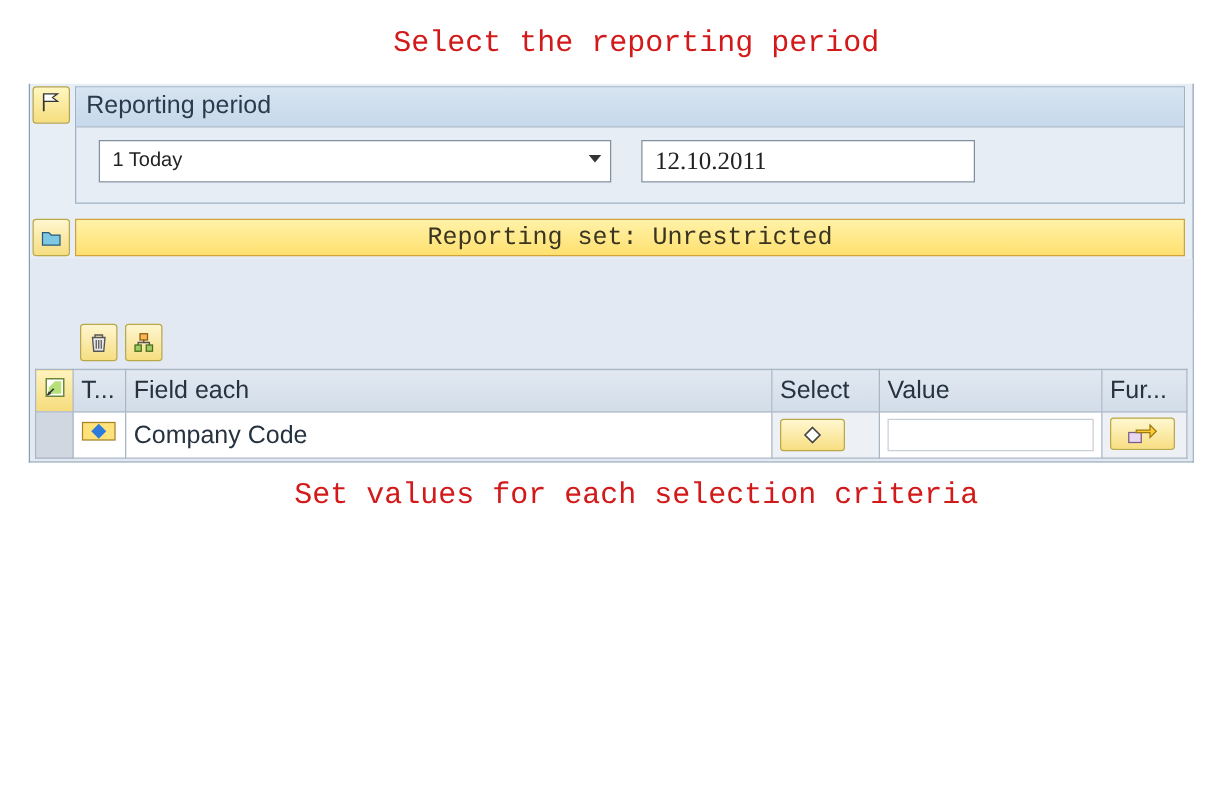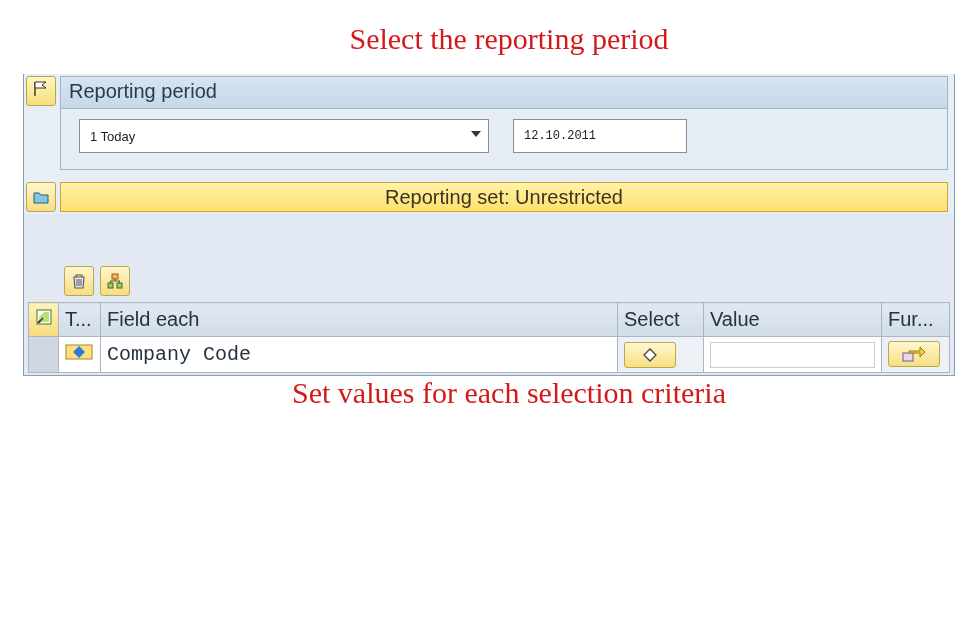--- a/index.html
+++ b/index.html
@@ -8,32 +8,32 @@
     padding: 0;
     width: 978px;
     height: 642px;
     font-family: Arial, Helvetica, sans-serif;
     background: #ffffff;
     position: relative;
   }
 
   .annotation {
     color: #d21a1a;
-    font-family: Liberation Serif, serif;
-    font-size: 30px;
+    font-family: Liberation Mono, monospace;
+    font-size: 24px;
     text-align: center;
     padding-left: 40px;
   }
   .annotation-top { margin-top: 22px; margin-bottom: 18px; }
   .annotation-bottom { }
 
   
   .sap-container {
     width: 932px;
-    margin: 0 auto;
+    margin: 13px auto;
     border: 1px solid #8aa0b2;
     border-top: none;
     background: linear-gradient(#e8eef5,#e8eef5);
   }
 
   
   .groupbox-row {
     display: flex;
     align-items: stretch;
   }
@@ -78,36 +78,36 @@
     align-items: center;
     width: 410px;
     height: 34px;
     border: 1px solid #818f9f;
     background: #fff;
     cursor: pointer;
   }
   .sap-dd .val {
     flex: 1;
     padding: 4px 10px;
-    font-size: 13px;
+    font-size: 16px;
     color: #222;
   }
   .sap-dd .arrow {
     width: 24px;
     text-align: center;
     color: #333;
   }
 
   .sap-input {
     height: 34px;
     min-width: 150px;
     border: 1px solid #818f9f;
     background: #fff;
-    font-size: 12px;
-    font-family: Liberation Mono, monospace;
+    font-size: 20px;
+    font-family: Liberation Serif, serif;
     color: #222;
     padding: 2px 10px;
   }
 
   
   .yellow-row {
     display: flex;
     align-items: stretch;
     padding: 2px;
   }
@@ -117,21 +117,21 @@
     background: linear-gradient(#fff6cf,#f6de82);
     border:1px solid #bba848; border-radius:3px; cursor:pointer;
   }
   .yellow-bar {
     flex:1;
     margin-left:4px; margin-right:4px;
     height: 30px;
     display:flex; align-items:center; justify-content:center;
     background: linear-gradient(#fff2a8,#ffe06f);
     border:1px solid #cfa23a;
-    font-size:20px; color:#3a3420;
+    font-size:20px; color:#3a3420;font-family:Liberation Mono, monospace;
   }
 
   
   .spacer {
     height: 46px;
     background: #e2e9f2;
   }
 
   
   .table-wrap {
@@ -177,21 +177,21 @@
   .col-fur { width:68px; }
 
   .corner-cell {
     background: linear-gradient(#fff3be,#f6db7a) !important;
     text-align:center;
     cursor:pointer;
   }
   .sel-cell { background: #d0d7e1 !important; cursor:pointer; }
 
   .type-icon-cell { text-align:center; background:#fff !important; }
-  .name-cell { background:#fff !important;font-family:Liberation Mono, monospace; }
+  .name-cell { background:#fff !important; }
   .val-cell { background:#fff !important; }
 
   .mini-btn {
     display:inline-flex; align-items:center; justify-content:center;
     width:52px; height:26px;
     background: linear-gradient(#fff7d0,#f7de82);
     border:1px solid #bba848; border-radius:3px;
     cursor:pointer;
   }
   .mini-btn-fur {

